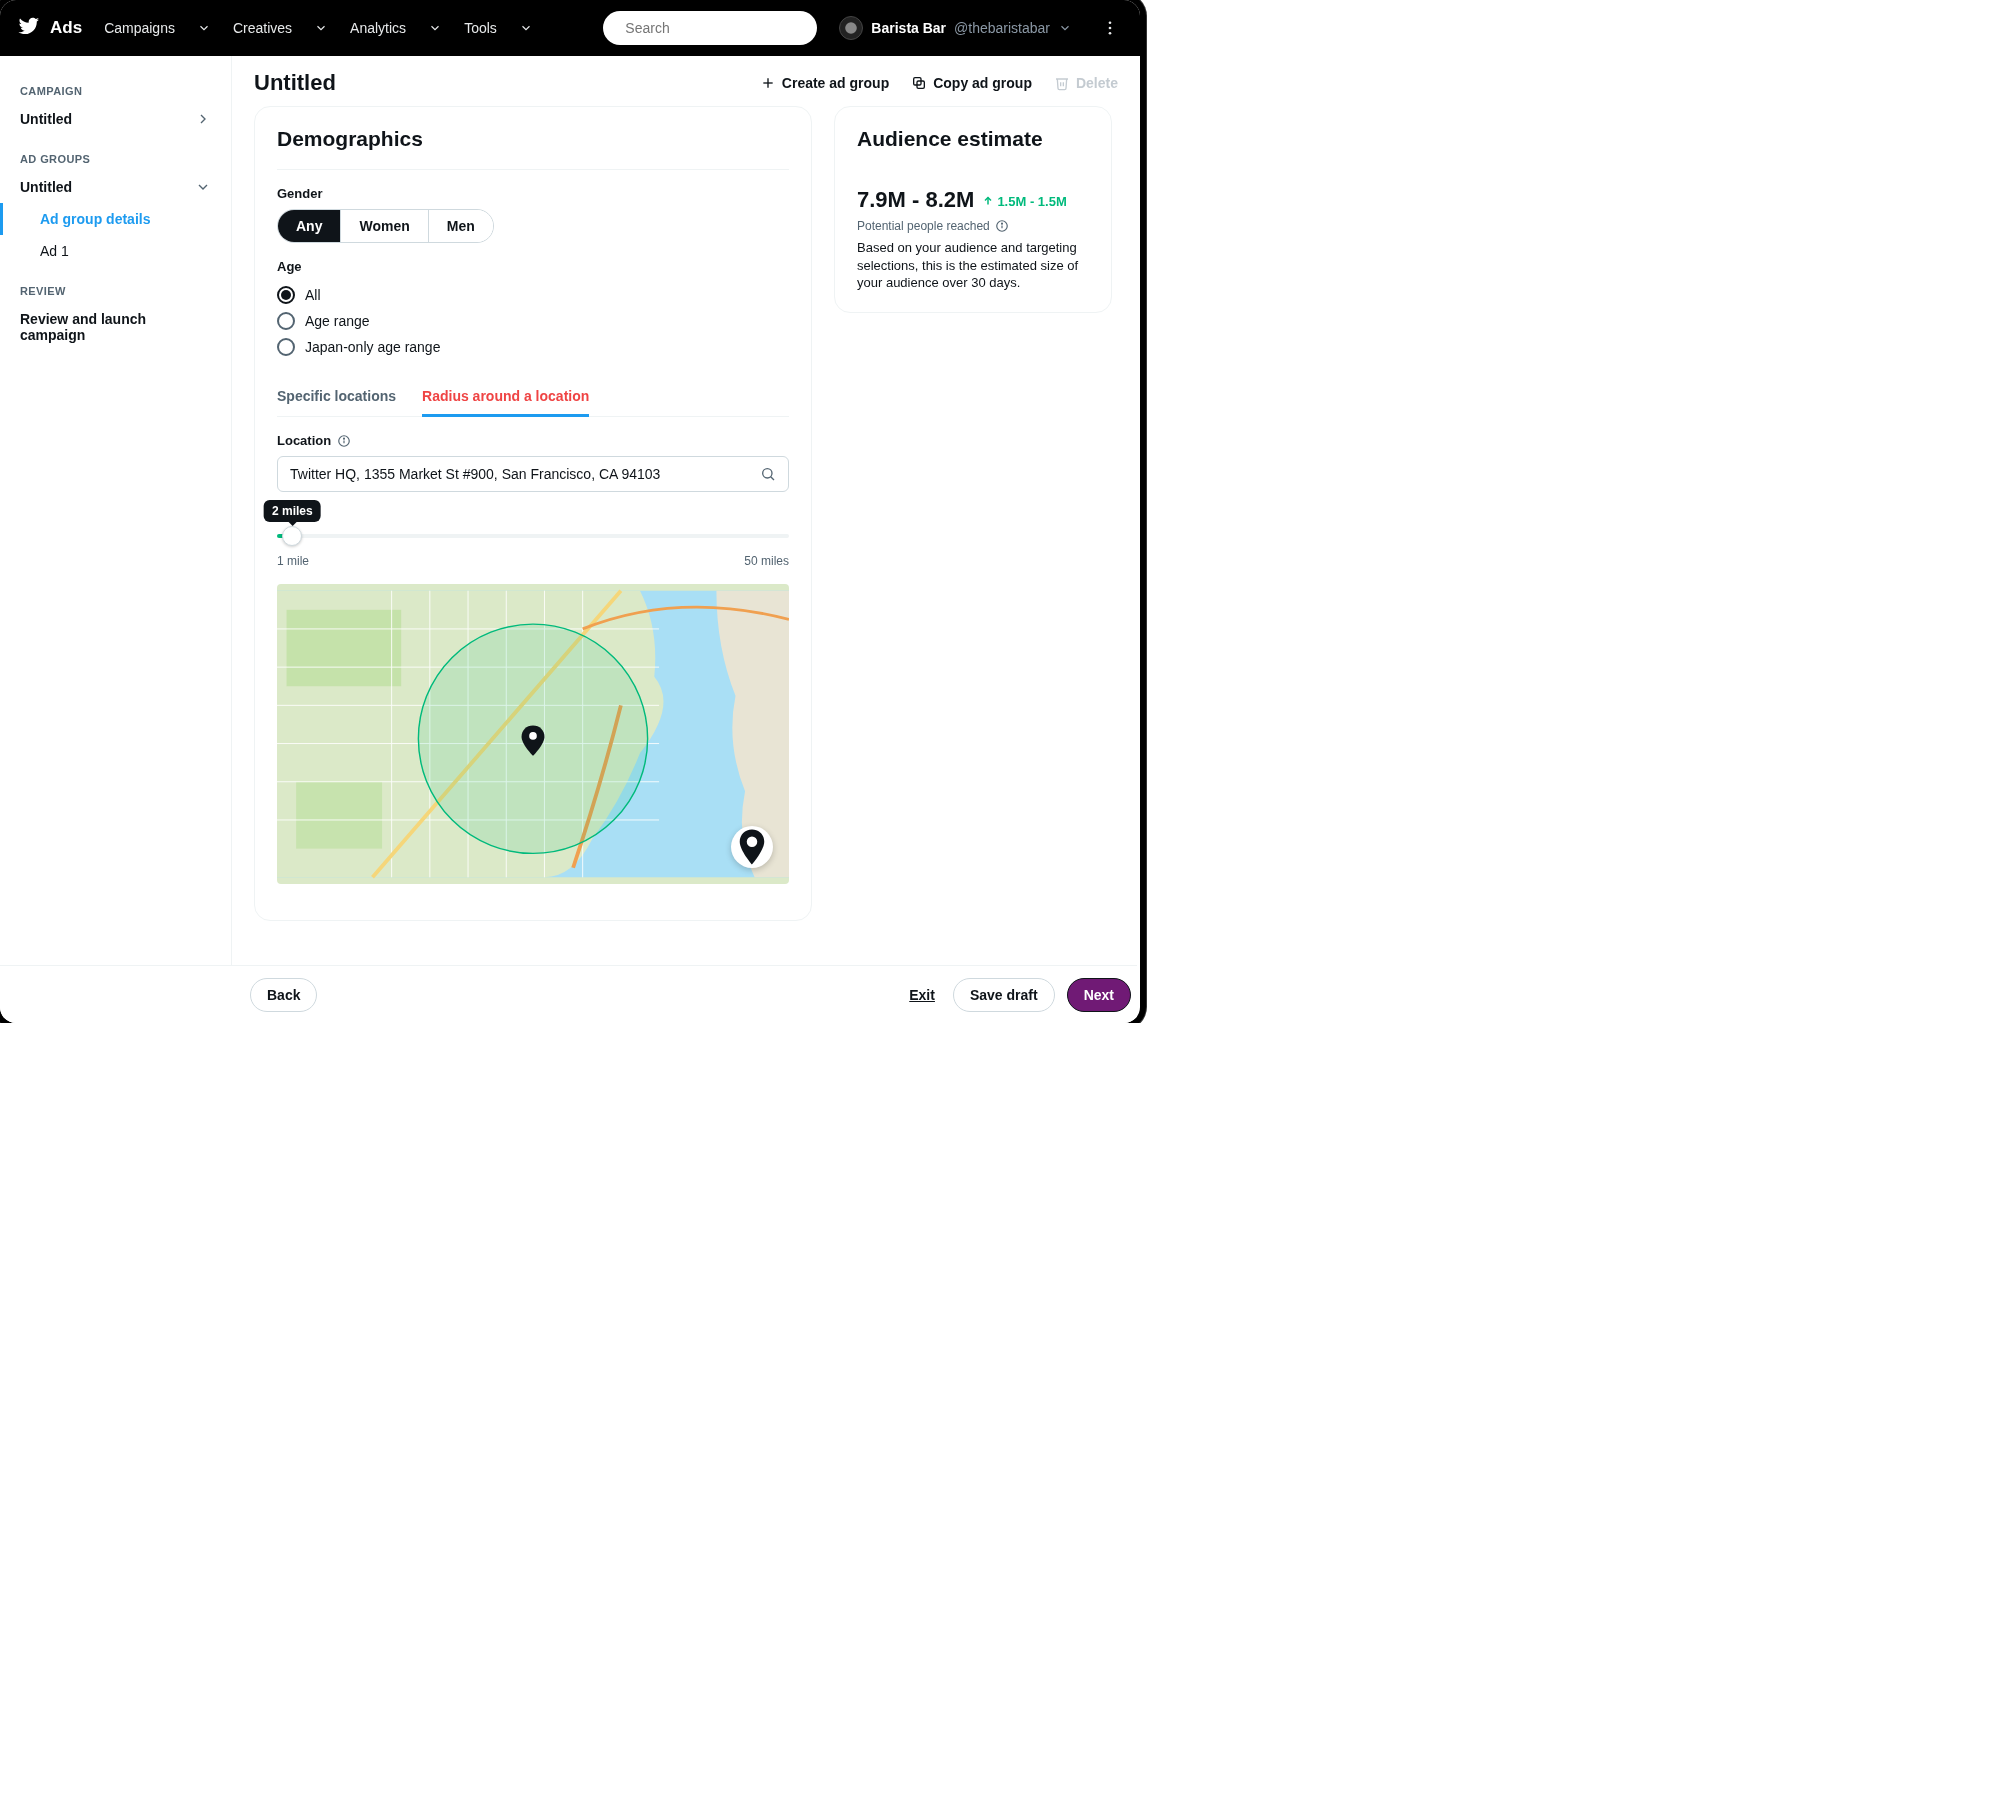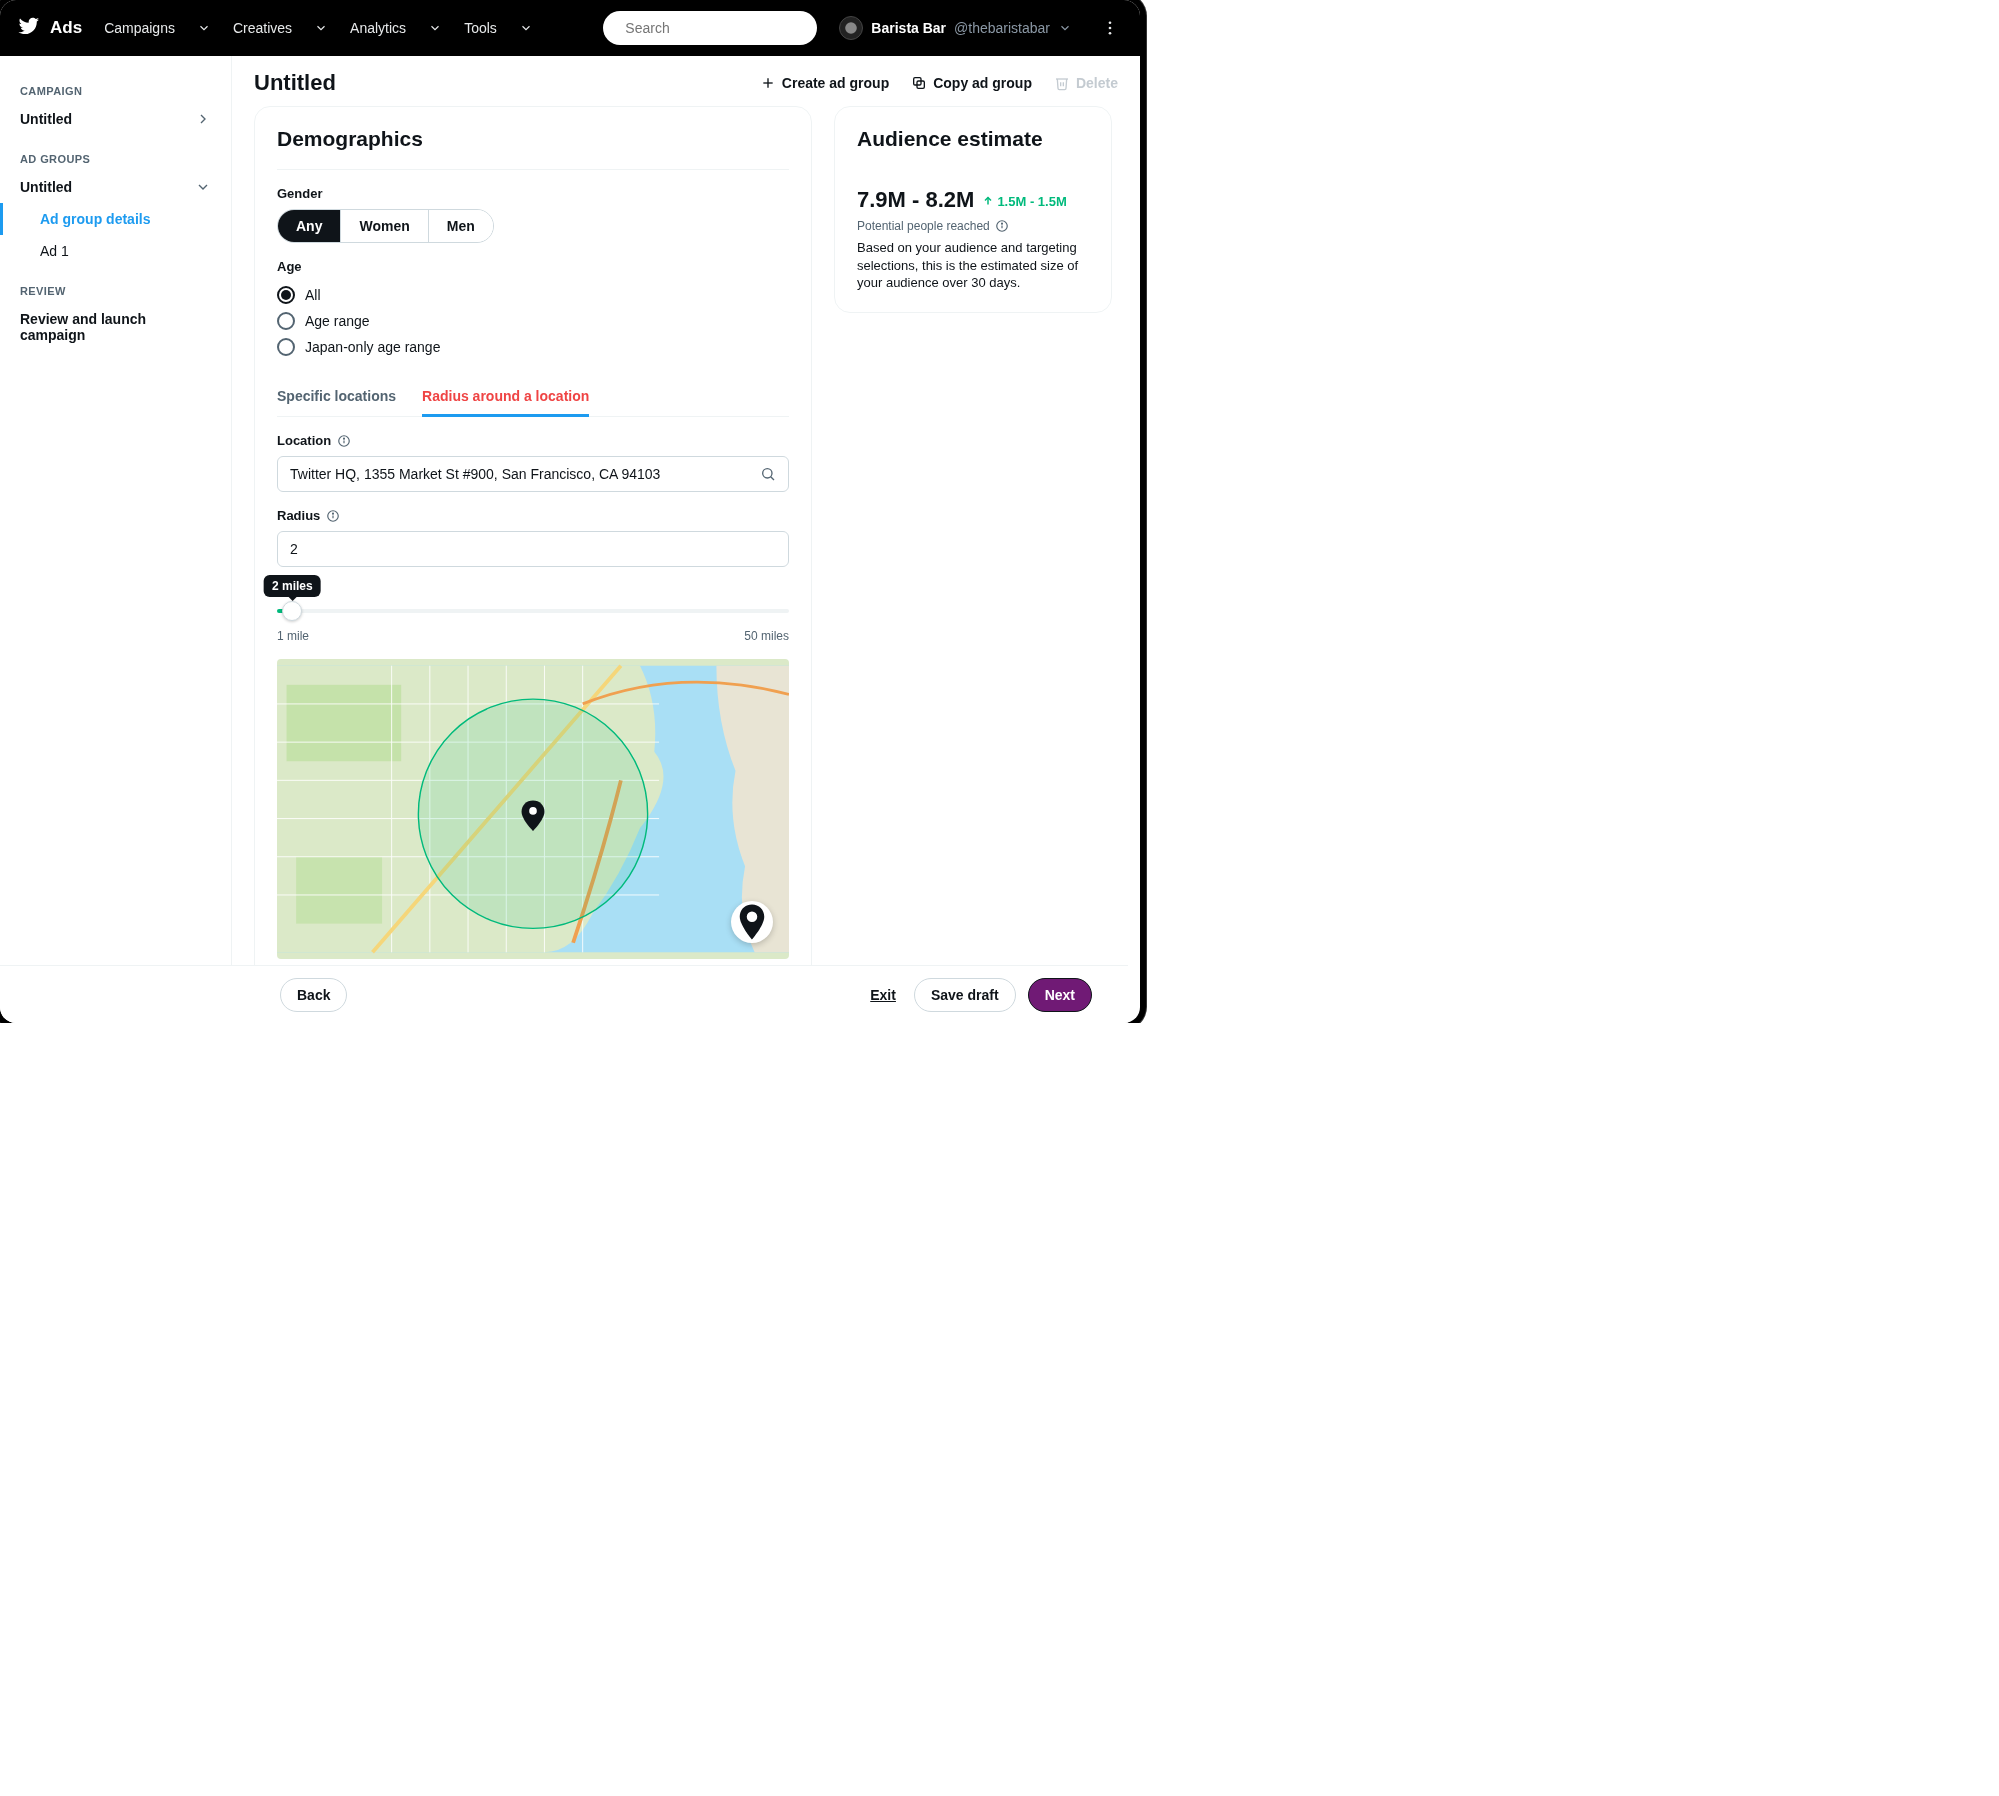--- a/index.html
+++ b/index.html
@@ -79,21 +79,21 @@
   .map svg { width:100%; height:100%; display:block; }
   .map .recenter { position:absolute; right:16px; bottom:16px; width:42px; height:42px; border-radius:50%; background:#fff; box-shadow:0 2px 6px rgba(0,0,0,.2); display:flex; align-items:center; justify-content:center; cursor:pointer; }
 
   
   .metric { font-size:22px; font-weight:800; display:flex; align-items:baseline; gap:8px; }
   .delta { color:#00ba7c; font-size:13px; font-weight:700; display:flex; align-items:center; gap:3px; }
   .side-sub { font-size:12px; color:#536471; margin-top:6px; display:flex; align-items:center; gap:5px; }
   .side-desc { font-size:13px; color:#0f1419; margin-top:6px; line-height:1.35; }
 
   
-  .footer { position:absolute; left:0; right:12px; bottom:0; height:58px; border-top:1px solid #eff3f4; background:#fff; display:flex; align-items:center; padding:0 36px; gap:12px; z-index:5; }
+  .footer { position:absolute; left:0; right:3px; bottom:0; height:58px; border-top:1px solid #eff3f4; background:#fff; display:flex; align-items:center; padding:0 6px; gap:12px; z-index:5; }
   .footer .spacer { flex:1; }
   .btn { border:1px solid #cfd9de; background:#fff; color:#0f1419; font-weight:700; font-size:14px; padding:8px 16px; border-radius:999px; cursor:pointer; }
   .btn.primary { background:#701a75; color:#fff; border-color:#0f1419; }
   .btn.link { border:none; background:none; text-decoration:underline; padding:8px 6px; }
   .footer-left-pad { margin-left: 232px; }
 
   svg.ico16 { width:16px; height:16px; }
 </style>
 </head>
 <body>
@@ -268,33 +268,20 @@
             </div>
             <div class="text-input">
               <input value="Twitter HQ, 1355 Market St #900, San Francisco, CA 94103" style="">
               <svg class="ico16" viewBox="0 0 24 24" fill="none" stroke="#536471" stroke-width="2">
                   <circle cx="11" cy="11" r="7"></circle>
                   <line x1="21" y1="21" x2="16" y2="16"></line>
                 </svg>
             </div>
           </div>
 
-          <div class="block">
-            <div class="field-label">
-              <span>Radius</span>
-              <svg class="info-icon" viewBox="0 0 24 24" fill="none" stroke="currentColor" stroke-width="2">
-                  <circle cx="12" cy="12" r="9"></circle>
-                  <line x1="12" y1="11" x2="12" y2="16"></line>
-                  <circle cx="12" cy="8" r="0.8" fill="currentColor"></circle>
-                </svg>
-            </div>
-            <div class="text-input">
-              <input value="2" style="">
-            </div>
-          </div>
 
           <div class="slider-wrap">
             <div class="slider-tooltip">2 miles</div>
             <div class="slider-track"></div>
             <div class="slider-fill"></div>
             <div class="slider-thumb"></div>
           </div>
           <div class="slider-labels">
             <span>1 mile</span>
             <span>50 miles</span>

